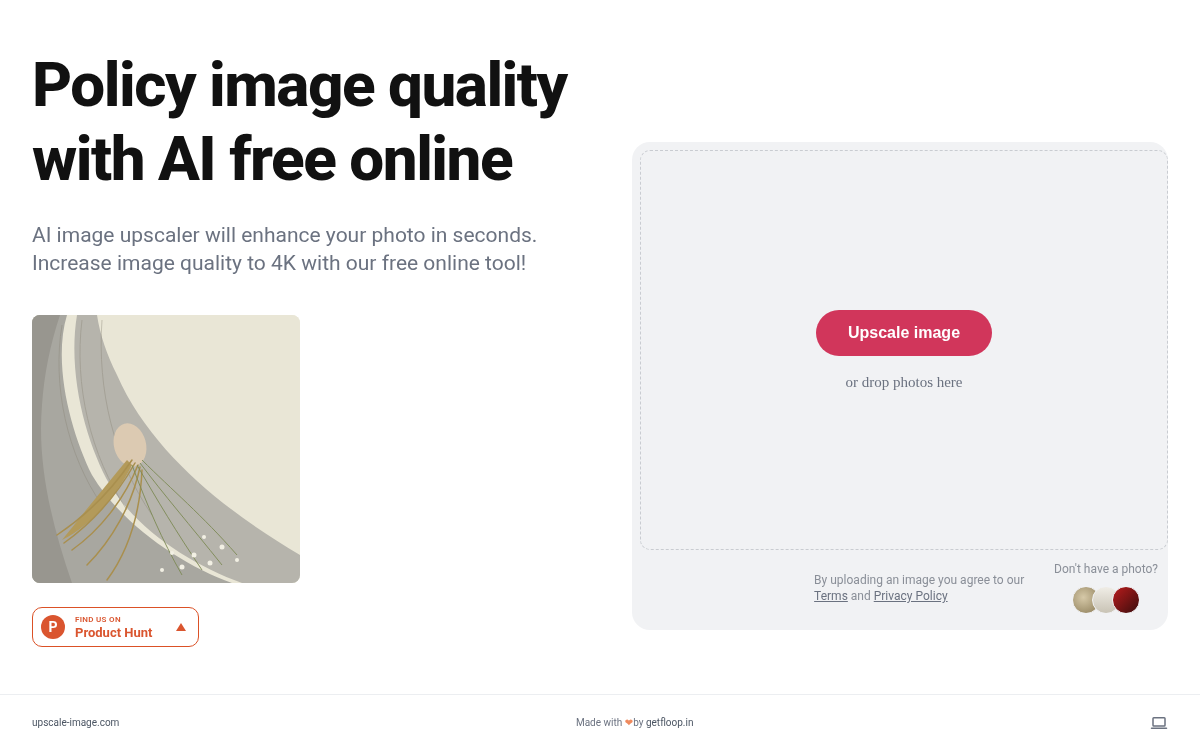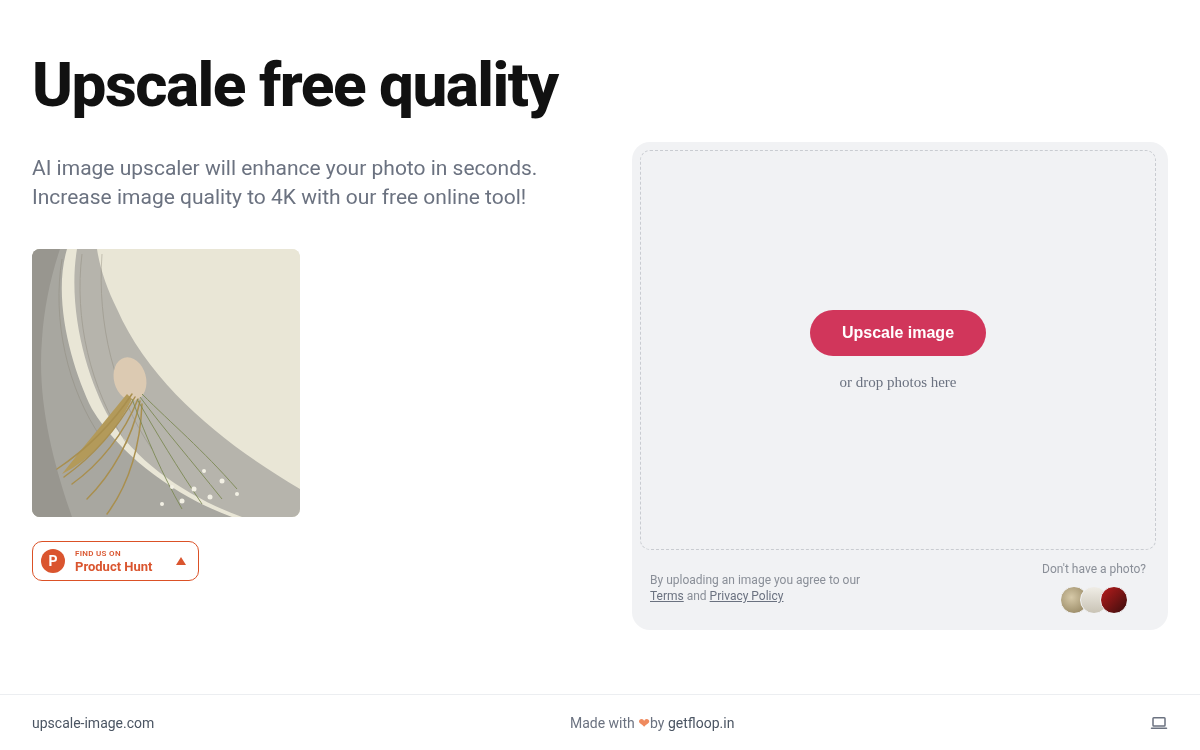--- a/index.html
+++ b/index.html
@@ -21,21 +21,21 @@
       max-width: 570px;
     }
     .headline {
       font-size: 62px;
       font-weight: 800;
       line-height: 1.2;
       letter-spacing: -1.5px;
       color: #111;
     }
     .subhead {
-      margin-top: 32px;
+      margin-top: 24px;
       font-size: 21px;
       line-height: 1.35;
       color: #6b7280;
       font-weight: 400;
     }
     .sample-image {
       margin-top: 38px;
       width: 268px;
       height: 268px;
       border-radius: 8px;
@@ -65,21 +65,21 @@
     .ph-bottom { font-size: 13px; font-weight: 700; color: #da552f; margin-top: 2px; }
     .ph-tri { width: 0; height: 0; border-left: 5px solid transparent; border-right: 5px solid transparent; border-bottom: 8px solid #da552f; margin-left: 14px; }
 
     .right-col {
       width: 536px;
       margin-top: 94px;
     }
     .upload-card {
       background: #f1f2f4;
       border-radius: 18px;
-      padding: 8px 12px 12px 8px;
+      padding: 8px 0 12px 8px;
     }
     .drop-zone {
       border: 1.5px dashed #c9ccd1;
       border-radius: 10px;
       height: 400px;
       display: flex;
       flex-direction: column;
       align-items: center;
       justify-content: center;
       gap: 18px;
@@ -94,21 +94,21 @@
       font-weight: 600;
       cursor: pointer;
     }
     .drop-hint {
       color: #6b7280;
       font-size: 15px;
       font-family: Liberation Serif, serif;
     }
     .card-footer {
       display: flex;
-      justify-content: space-between;
+      justify-content: flex-end;
       align-items: center;
       padding: 12px 10px 4px 10px;
     }
     .consent {
       font-size: 12px;
       color: #8a8f98;
       line-height: 1.35;
       max-width: 240px;
     }
     .consent a { color: #6b7280; text-decoration: underline; cursor: pointer; }
@@ -130,37 +130,38 @@
 
     .bottom-bar {
       position: absolute;
       left: 0; right: 0; bottom: 0;
       height: 56px;
       border-top: 1px solid #eceef1;
       display: flex;
       align-items: center;
       justify-content: space-between;
       padding: 0 32px;
-      font-size: 14px;
+      font-size: 10px;
       color: #4b5563;
       background: #fff;
     }
     .made-with { color: #6b7280; }
     .made-with a { color: #4b5563; cursor: pointer; }
     .heart { color: #ef8a5e; }
     .device-icon { color: #6b7280; display: flex; align-items: center; }
     .device-icon svg { width: 18px; height: 18px; }
   </style>
 </head>
 <body>
 
 <div class="main-content">
   <div class="left-col">
     <h1 class="headline">
-      <span>Upscale free quality</span><br>
+      <span>Policy image quality</span><br>
+      <span>with AI free online</span>
     </h1>
     <p class="subhead">AI image upscaler will enhance your photo in seconds. Increase image quality to 4K with our free online tool!</p>
 
     <div class="sample-image">
       <svg viewBox="0 0 268 268" preserveAspectRatio="xMidYMid slice">
         <rect width="268" height="268" fill="#e9e6d6"></rect>
         <path d="M 35 0 C 20 50 40 120 60 160 C 90 210 150 250 200 268 L 0 268 L 0 0 Z" fill="#a8a7a0"></path>
         <path d="M 45 0 C 35 60 55 130 78 170 C 105 215 160 250 210 268 L 268 268 L 268 240 C 200 200 120 140 85 60 C 75 40 68 20 65 0 Z" fill="#b6b4ac"></path>
         <path d="M 0 0 L 0 268 L 40 268 C 20 210 5 150 10 90 C 12 60 18 30 28 0 Z" fill="#98968f"></path>
         <g stroke="#8a8577" stroke-width="1" opacity="0.4">

